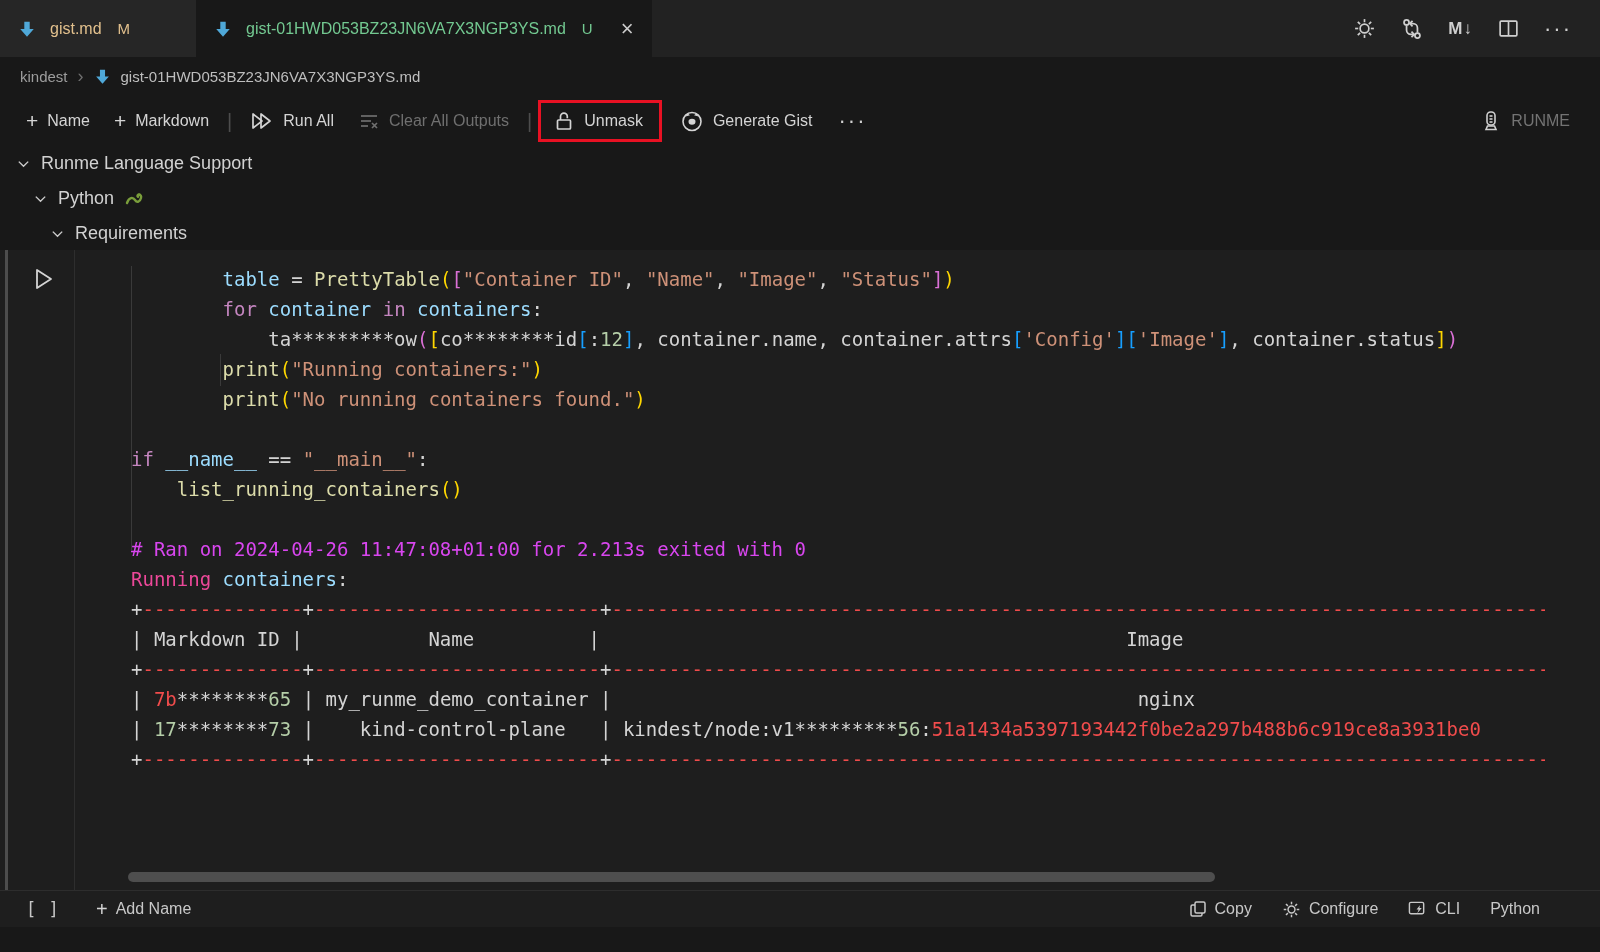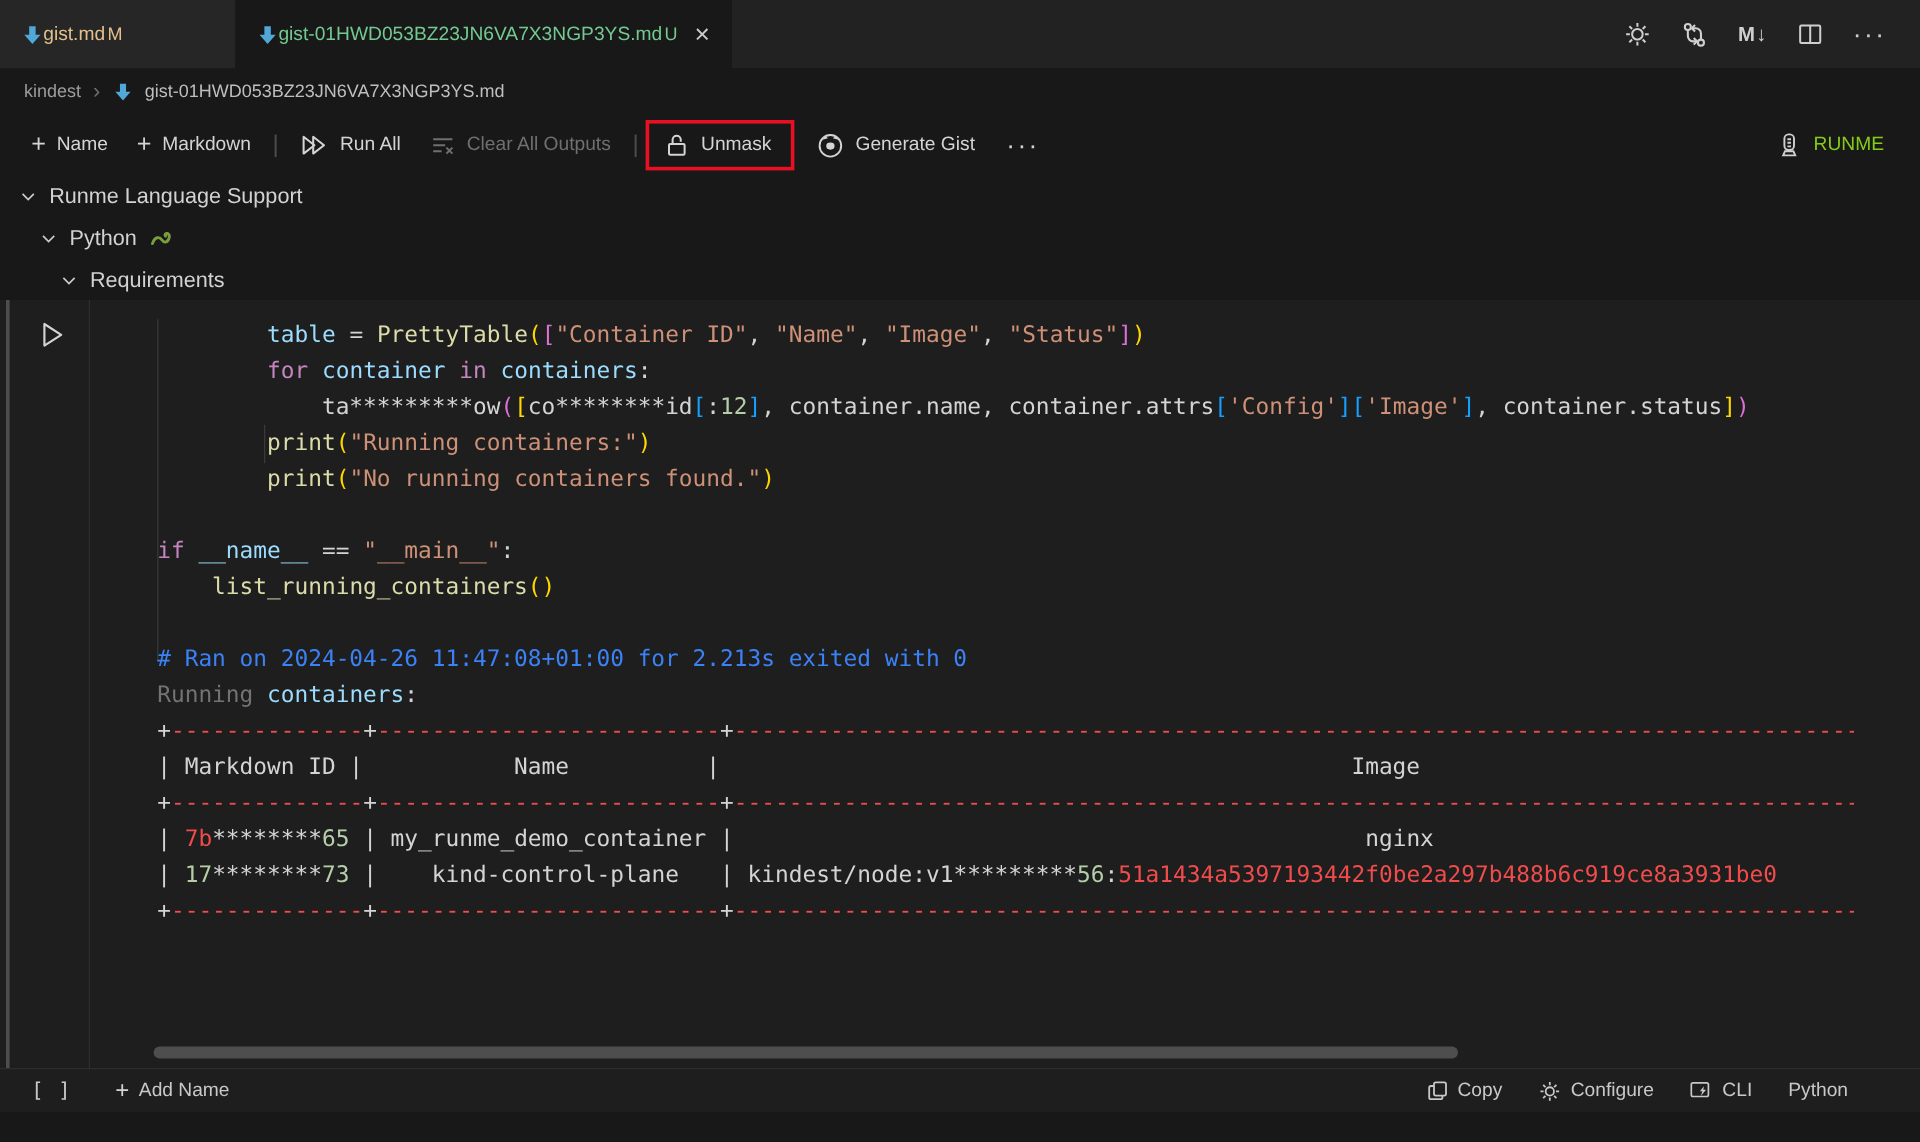--- a/index.html
+++ b/index.html
@@ -1,21 +1,21 @@
 <!DOCTYPE html>
 <html><head>
 <meta charset="utf-8">
 <style>
   * { margin:0; padding:0; box-sizing:border-box; }
   html,body { width:1600px; height:952px; background:#181818; overflow:hidden;
               font-family:"Liberation Sans", sans-serif; }
 
   
   #tabbar { position:absolute; left:0; top:0; width:1600px; height:57px; background:#222222; display:flex; }
-  .tab { display:flex; align-items:center; gap:0; padding:0 18px; height:57px; font-size:16px; }
+  .tab { display:flex; align-items:center; gap:14px; padding:0 18px; height:57px; font-size:16px; }
   .tab1 { background:#262626; min-width:196px; }
   .tab2 { background:#181818; }
   .tab-badge { font-size:15px; margin-left:2px; }
   .tab-close { color:#cccccc; font-size:22px; margin-left:14px; cursor:pointer; }
   #tab-actions { margin-left:auto; display:flex; align-items:center; gap:24px; padding-right:28px; color:#cfcfcf; }
   .mdown { font-size:17px; font-weight:bold; letter-spacing:1px; color:#cfcfcf; }
   .dots { font-size:22px; color:#cfcfcf; letter-spacing:2px; }
 
   
   #breadcrumb { position:absolute; left:0; top:57px; width:1600px; height:39px; display:flex; align-items:center; gap:10px; padding-left:20px; font-size:15px; background:#181818; }
@@ -23,21 +23,21 @@
   #breadcrumb .sep { color:#6f6f6f; font-size:18px; }
   #breadcrumb .file { color:#bebebe; }
 
   
   #toolbar { position:absolute; left:0; top:96px; width:1600px; height:50px; display:flex; align-items:center; padding-left:14px; background:#181818; color:#d4d4d4; font-size:16px; }
   .tb-item { display:flex; align-items:center; gap:9px; padding:6px 12px; white-space:nowrap; cursor:pointer; }
   .tb-sep { color:#4d4d4d; font-size:20px; padding:0 6px; }
   .tb-plus { font-size:21px; font-weight:300; color:#d4d4d4; }
   .disabled { color:#6f6f6f; }
   .redbox { border:3px solid #e81123; padding:4px 14px 4px 10px; display:flex; align-items:center; gap:9px; }
-  #runme-brand { margin-left:auto; display:flex; align-items:center; gap:9px; padding-right:30px; font-size:16px; color:#84cc16; }
+  #runme-brand { margin-left:auto; display:flex; align-items:center; gap:9px; padding-right:30px; font-size:16px; color:#737373; }
 
   
   .outline-row { position:absolute; left:0; width:1600px; display:flex; align-items:center; gap:10px; color:#d2d2d2; background:#181818; }
   #outline-0 { top:146px; height:34px; padding-left:16px; font-size:18px; }
   #outline-1 { top:180px; height:36px; padding-left:33px; font-size:18px; }
   #outline-2 { top:216px; height:34px; padding-left:50px; font-size:18px; }
 
   
   #cell { position:absolute; left:0; top:250px; width:1600px; height:677px; background:#1e1e1e; }
   #cell-focus-bar { position:absolute; left:5px; top:0; width:3px; height:677px; background:#4d4d4d; }
@@ -246,22 +246,22 @@
   <div id="code-lines">
       <div class="code-line"><span style="color: rgb(212, 212, 212);">        </span><span style="color: rgb(156, 220, 254);">table</span><span style="color: rgb(212, 212, 212);"> </span><span style="color: rgb(212, 212, 212);">=</span><span style="color: rgb(212, 212, 212);"> </span><span style="color: rgb(220, 220, 170);">PrettyTable</span><span style="color: rgb(255, 215, 0);">(</span><span style="color: rgb(218, 112, 214);">[</span><span style="color: rgb(206, 145, 120);">"Container ID"</span><span style="color: rgb(212, 212, 212);">, </span><span style="color: rgb(206, 145, 120);">"Name"</span><span style="color: rgb(212, 212, 212);">, </span><span style="color: rgb(206, 145, 120);">"Image"</span><span style="color: rgb(212, 212, 212);">, </span><span style="color: rgb(206, 145, 120);">"Status"</span><span style="color: rgb(218, 112, 214);">]</span><span style="color: rgb(255, 215, 0);">)</span></div>
       <div class="code-line"><span style="color: rgb(212, 212, 212);">        </span><span style="color: rgb(197, 134, 192);">for</span><span style="color: rgb(212, 212, 212);"> </span><span style="color: rgb(156, 220, 254);">container</span><span style="color: rgb(212, 212, 212);"> </span><span style="color: rgb(197, 134, 192);">in</span><span style="color: rgb(212, 212, 212);"> </span><span style="color: rgb(156, 220, 254);">containers</span><span style="color: rgb(212, 212, 212);">:</span></div>
       <div class="code-line"><span style="color: rgb(212, 212, 212);">            ta*********ow</span><span style="color: rgb(218, 112, 214);">(</span><span style="color: rgb(255, 215, 0);">[</span><span style="color: rgb(212, 212, 212);">co********id</span><span style="color: rgb(23, 159, 255);">[</span><span style="color: rgb(212, 212, 212);">:</span><span style="color: rgb(181, 206, 168);">12</span><span style="color: rgb(23, 159, 255);">]</span><span style="color: rgb(212, 212, 212);">, container.name, container.attrs</span><span style="color: rgb(23, 159, 255);">[</span><span style="color: rgb(206, 145, 120);">'Config'</span><span style="color: rgb(23, 159, 255);">]</span><span style="color: rgb(23, 159, 255);">[</span><span style="color: rgb(206, 145, 120);">'Image'</span><span style="color: rgb(23, 159, 255);">]</span><span style="color: rgb(212, 212, 212);">, container.status</span><span style="color: rgb(255, 215, 0);">]</span><span style="color: rgb(218, 112, 214);">)</span></div>
       <div class="code-line"><span style="color: rgb(212, 212, 212);">        </span><span style="color: rgb(220, 220, 170);">print</span><span style="color: rgb(255, 215, 0);">(</span><span style="color: rgb(206, 145, 120);">"Running containers:"</span><span style="color: rgb(255, 215, 0);">)</span></div>
       <div class="code-line"><span style="color: rgb(212, 212, 212);">        </span><span style="color: rgb(220, 220, 170);">print</span><span style="color: rgb(255, 215, 0);">(</span><span style="color: rgb(206, 145, 120);">"No running containers found."</span><span style="color: rgb(255, 215, 0);">)</span></div>
       <div class="code-line"></div>
       <div class="code-line"><span style="color: rgb(197, 134, 192);">if</span><span style="color: rgb(212, 212, 212);"> </span><span style="color: rgb(156, 220, 254);">__name__</span><span style="color: rgb(212, 212, 212);"> </span><span style="color: rgb(212, 212, 212);">==</span><span style="color: rgb(212, 212, 212);"> </span><span style="color: rgb(206, 145, 120);">"__main__"</span><span style="color: rgb(212, 212, 212);">:</span></div>
       <div class="code-line"><span style="color: rgb(212, 212, 212);">    </span><span style="color: rgb(220, 220, 170);">list_running_containers</span><span style="color: rgb(255, 215, 0);">(</span><span style="color: rgb(255, 215, 0);">)</span></div>
       <div class="code-line"></div>
-      <div class="code-line"><span style="color: #3b82f6;"># Ran on 2024-04-26 11:47:08+01:00 for 2.213s exited with 0</span></div>
-      <div class="code-line"><span style="color: #737373; margin-top: 32px;">Running </span><span style="color: rgb(156, 220, 254);">containers</span><span style="color: rgb(212, 212, 212);">:</span></div>
+      <div class="code-line"><span style="color: #d946ef;"># Ran on 2024-04-26 11:47:08+01:00 for 2.213s exited with 0</span></div>
+      <div class="code-line"><span style="color: #ec4899; margin-top: 32px;">Running </span><span style="color: rgb(156, 220, 254);">containers</span><span style="color: rgb(212, 212, 212);">:</span></div>
       <div class="code-line"><span style="color: rgb(212, 212, 212);">+</span><span style="color: rgb(241, 76, 76);">--------------</span><span style="color: rgb(212, 212, 212);">+</span><span style="color: rgb(241, 76, 76);">-------------------------</span><span style="color: rgb(212, 212, 212);">+</span><span style="color: rgb(241, 76, 76);">------------------------------------------------------------------------------------------------------------------------</span></div>
       <div class="code-line"><span style="color: rgb(212, 212, 212);">| Markdown ID |           Name          |</span><span style="color: rgb(212, 212, 212);">                                              Image</span></div>
       <div class="code-line"><span style="color: rgb(212, 212, 212);">+</span><span style="color: rgb(241, 76, 76);">--------------</span><span style="color: rgb(212, 212, 212);">+</span><span style="color: rgb(241, 76, 76);">-------------------------</span><span style="color: rgb(212, 212, 212);">+</span><span style="color: rgb(241, 76, 76);">------------------------------------------------------------------------------------------------------------------------</span></div>
       <div class="code-line"><span style="color: rgb(212, 212, 212);">| </span><span style="color: rgb(241, 76, 76);">7b</span><span style="color: rgb(212, 212, 212);">********</span><span style="color: rgb(181, 206, 168);">65</span><span style="color: rgb(212, 212, 212);"> | my_runme_demo_container |</span><span style="color: rgb(212, 212, 212);">                                              nginx</span></div>
       <div class="code-line"><span style="color: rgb(212, 212, 212);">| </span><span style="color: rgb(181, 206, 168);">17</span><span style="color: rgb(212, 212, 212);">********</span><span style="color: rgb(181, 206, 168);">73</span><span style="color: rgb(212, 212, 212);"> |    kind-control-plane   | kindest/node:v1*********</span><span style="color: rgb(181, 206, 168);">56</span><span style="color: rgb(212, 212, 212);">:</span><span style="color: rgb(241, 76, 76);">51a1434a5397193442f0be2a297b488b6c919ce8a3931be0</span></div>
       <div class="code-line"><span style="color: rgb(212, 212, 212);">+</span><span style="color: rgb(241, 76, 76);">--------------</span><span style="color: rgb(212, 212, 212);">+</span><span style="color: rgb(241, 76, 76);">-------------------------</span><span style="color: rgb(212, 212, 212);">+</span><span style="color: rgb(241, 76, 76);">------------------------------------------------------------------------------------------------------------------------</span></div>
     </div>
   <div id="hscrollbar"></div>
 
   <div id="cell-footer">

